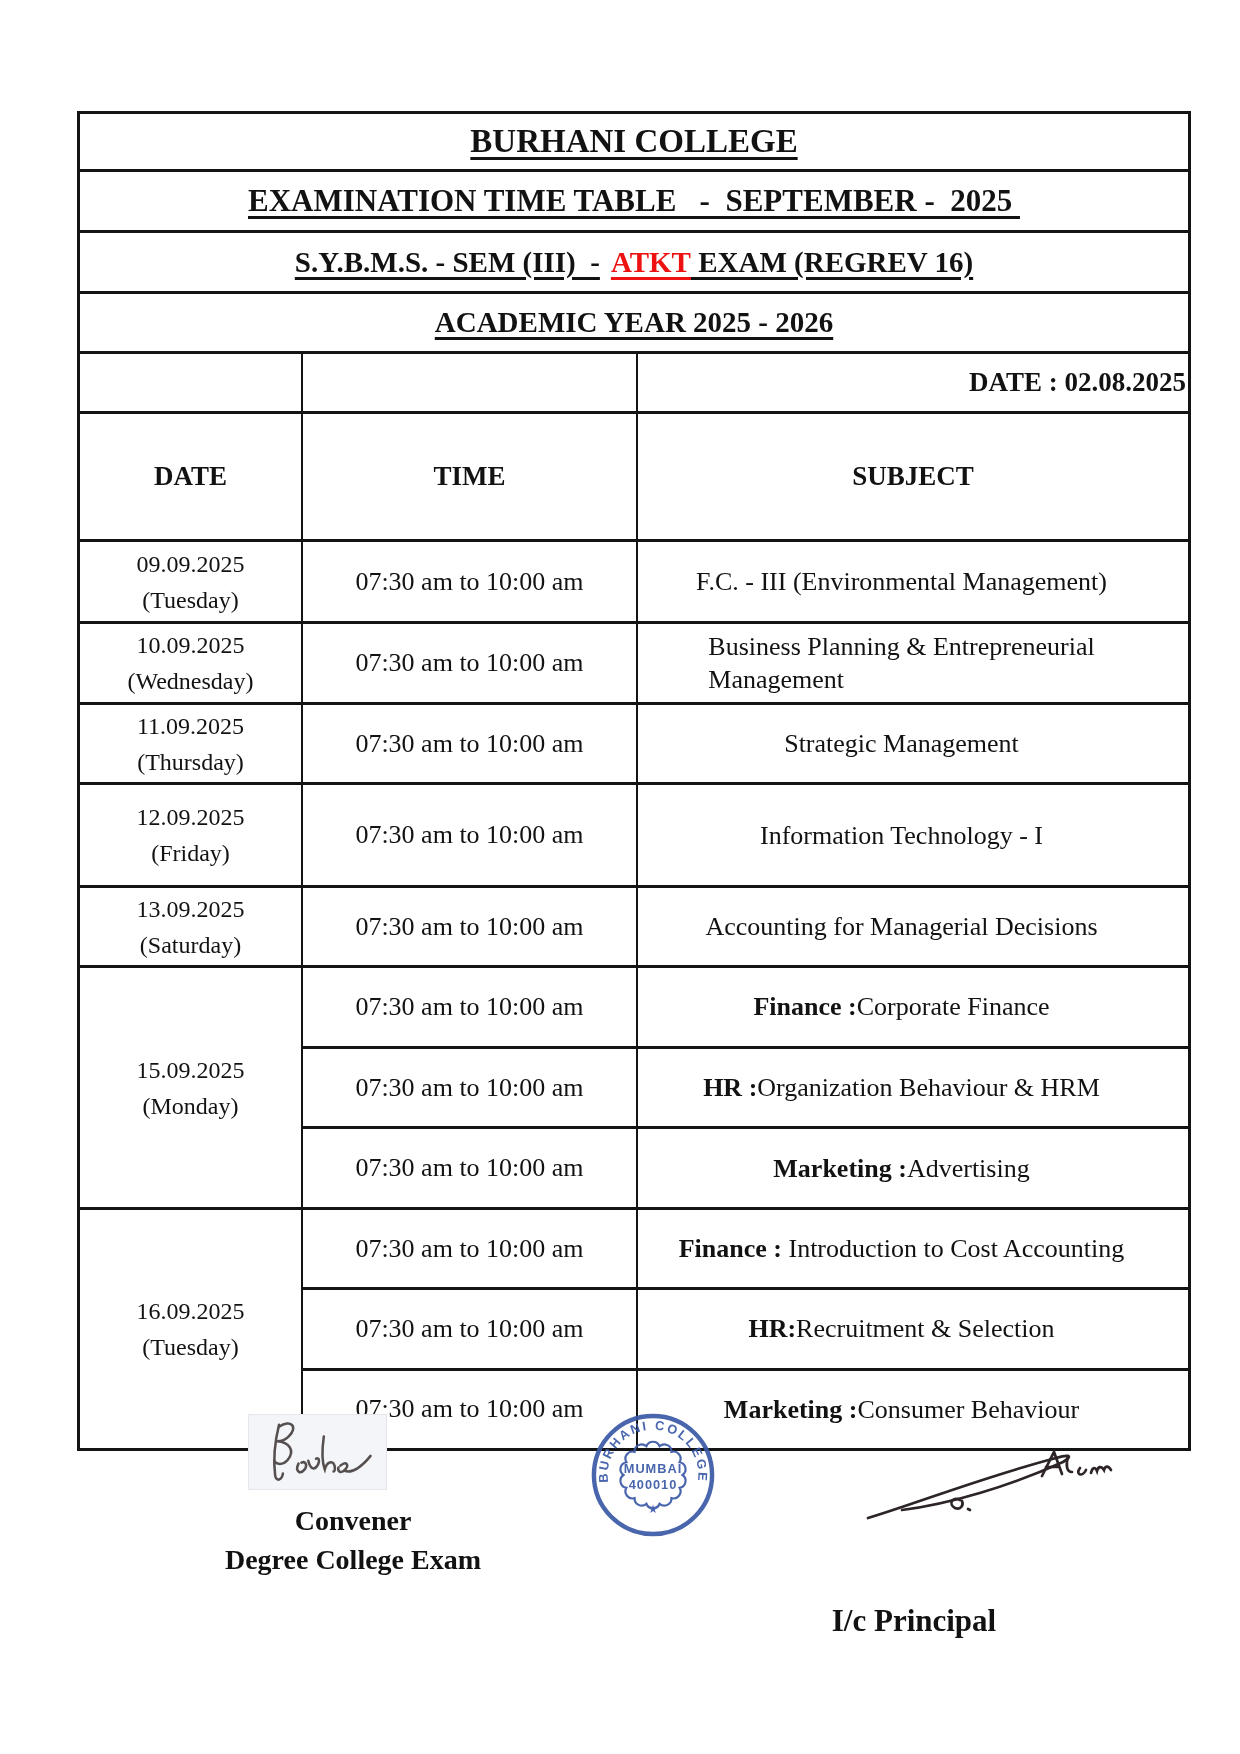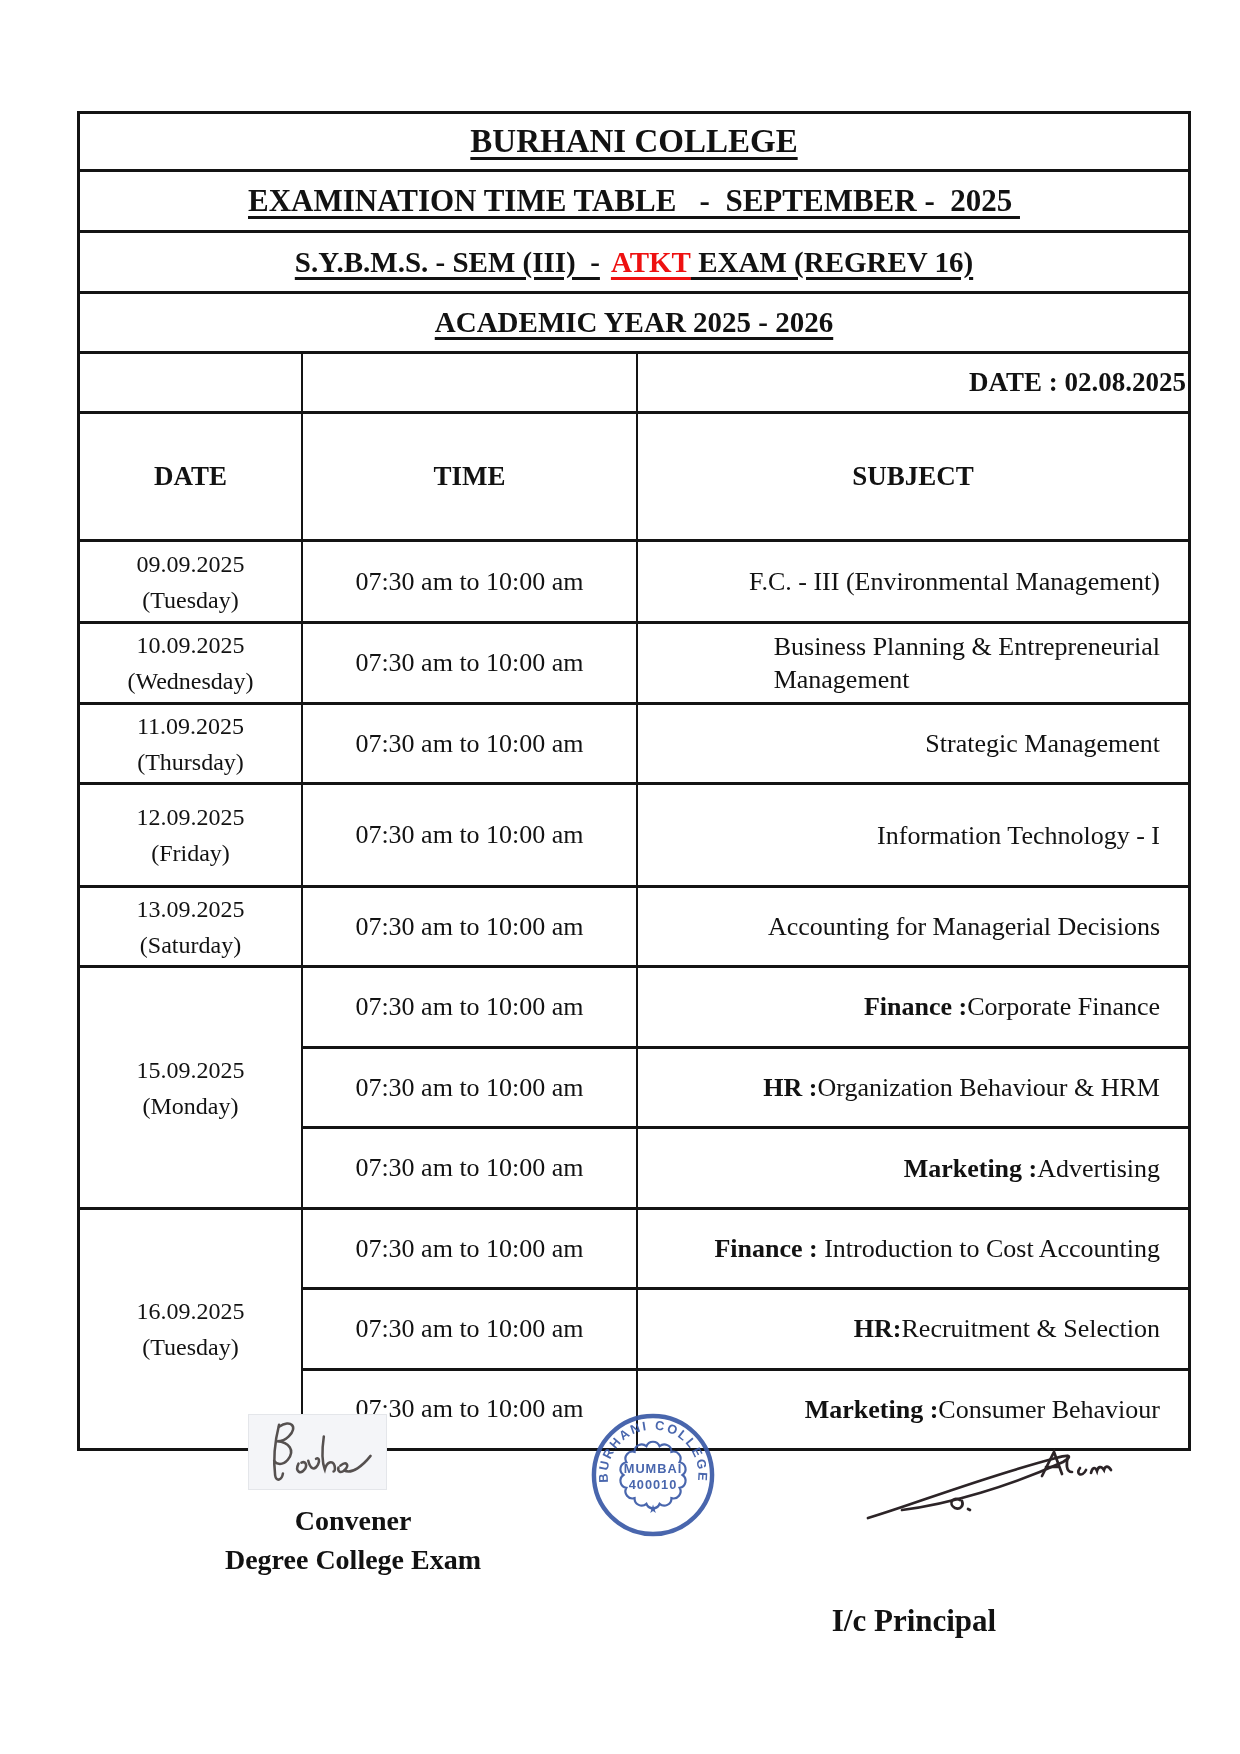--- a/index.html
+++ b/index.html
@@ -18,21 +18,21 @@
   .u{text-decoration:underline;text-decoration-thickness:2.5px;text-underline-offset:5px;white-space:pre;}
   .red{color:#ee1111;text-decoration-color:#ee1111;margin-left:11px;}
   .t1{height:55px;font-size:33px;}
   .t2{height:61px;font-size:31px;}
   .t3{height:61px;font-size:29px;}
   .t4{height:60px;font-size:29px;}
   .daterow{height:60px;font-size:27px;font-weight:bold;}
   .headrow{height:128px;font-size:27px;font-weight:bold;}
   .c1{width:221px;box-sizing:border-box;display:flex;flex-direction:column;align-items:center;justify-content:center;text-align:center;}
   .c2{width:335px;box-sizing:border-box;border-left:2px solid #141414;display:flex;align-items:center;justify-content:center;text-align:center;}
-  .c3{flex:1;box-sizing:border-box;border-left:2px solid #141414;display:flex;align-items:center;justify-content:flex-end;text-align:left;padding-left:5px;padding-right:28px;}
+  .c3{flex:1;box-sizing:border-box;border-left:2px solid #141414;display:flex;align-items:center;justify-content:center;text-align:left;padding-left:5px;padding-right:28px;}
   .issue{justify-content:flex-end;padding-right:2px;padding-left:0;align-items:center;}
   .datecell{font-size:24px;line-height:36px;}
   .timecell{font-size:26px;}
   .subjcell{font-size:26px;white-space:pre-line;line-height:33px;}
   .subjcell b{font-weight:bold;}
   .grouprow{align-items:stretch;}
   .gright{flex:1;display:flex;flex-direction:column;}
   .subrow{flex:1;display:flex;border-top:3px solid #141414;}
   .gright .subrow:first-child{border-top:none;}
   

